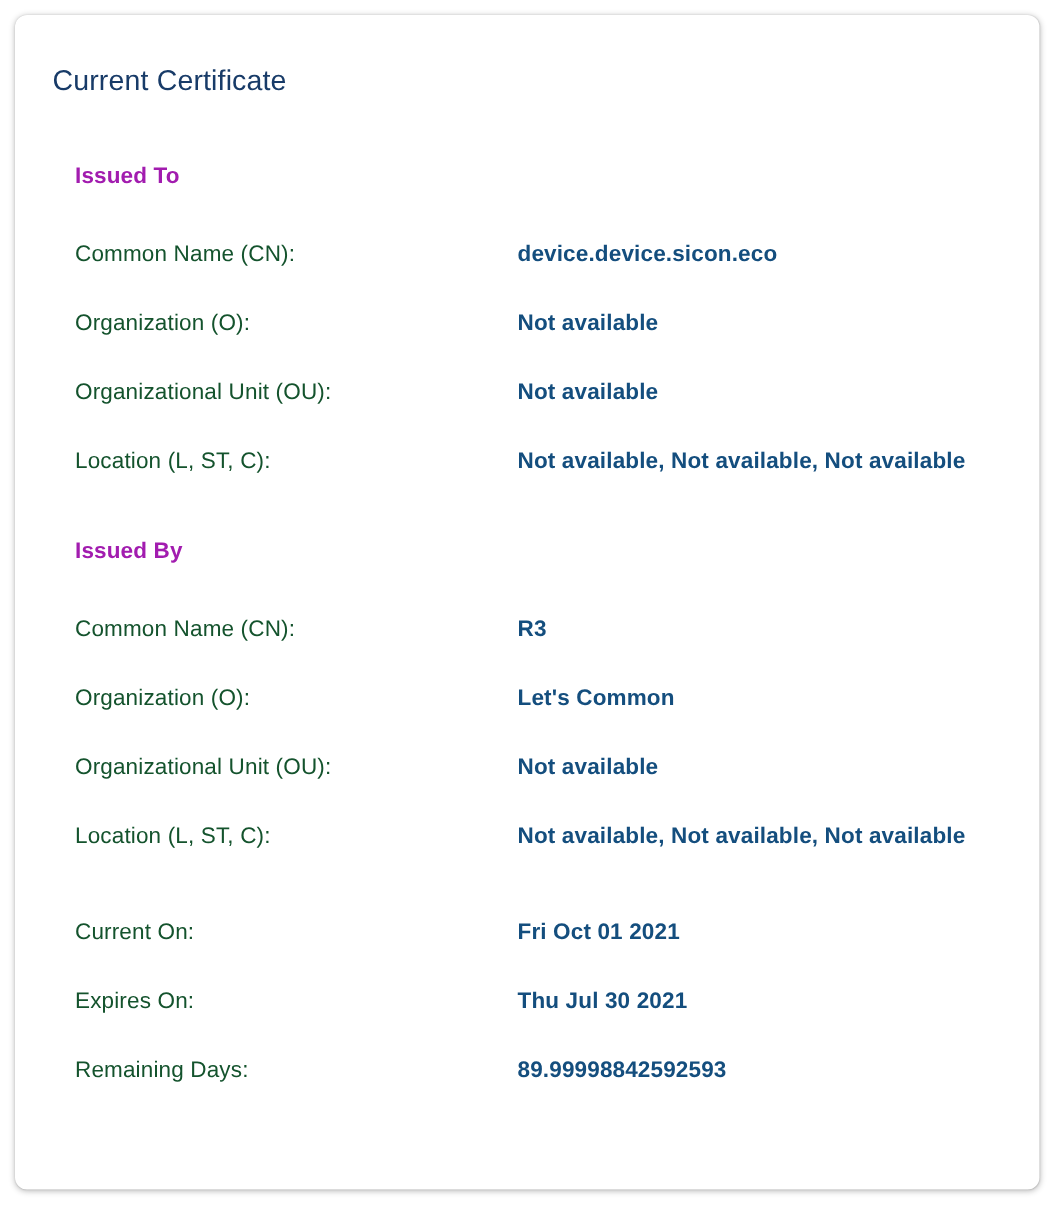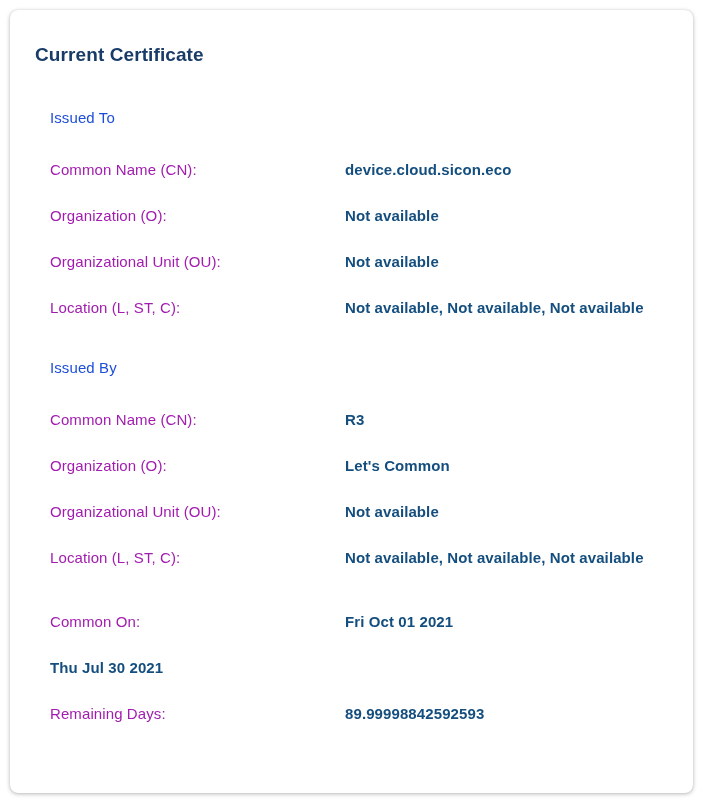--- a/index.html
+++ b/index.html
@@ -20,52 +20,52 @@
     box-sizing: border-box;
     background: #ffffff;
     border-radius: 8px;
     box-shadow: 0 1px 4px rgba(0,0,0,0.28), 0 0 1px rgba(0,0,0,0.15);
     padding: 34px 24px 0 25px;
     overflow: hidden;
   }
   .card-title {
     font-size: 19px;
     line-height: 22px;
-    font-weight: 700;
+    font-weight: 400;
     color: #183b68;
     letter-spacing: 0.1px;
   }
   .section {
     margin-left: 15px;
   }
   .section-heading {
     font-size: 15px;
     line-height: 20px;
-    font-weight: 400;
-    color: #1d4ed8;
+    font-weight: 700;
+    color: #a21caf;
     margin-top: 42px;
     letter-spacing: 0.1px;
   }
   .section + .section .section-heading {
     margin-top: 28px;
   }
   .rows {
     margin-top: 18px;
   }
   .row {
     height: 46px;
     display: flex;
     align-items: center;
   }
   .row-label {
     flex: 0 0 295px;
     width: 295px;
     font-size: 15px;
     font-weight: 400;
-    color: #a21caf;
+    color: #14532d;
     letter-spacing: 0.1px;
   }
   .row-value {
     font-size: 15px;
     font-weight: 700;
     color: #144e7e;
     letter-spacing: 0.1px;
     white-space: nowrap;
   }
 </style>
@@ -73,21 +73,21 @@
 <body>
 
 <div class="card">
   <div class="card-title">Current Certificate</div>
 
   <div class="section">
     <div class="section-heading">Issued To</div>
     <div class="rows">
       <div class="row">
         <div class="row-label">Common Name (CN):</div>
-        <div class="row-value">device.cloud.sicon.eco</div>
+        <div class="row-value">device.device.sicon.eco</div>
       </div>
       <div class="row">
         <div class="row-label">Organization (O):</div>
         <div class="row-value">Not available</div>
       </div>
       <div class="row">
         <div class="row-label">Organizational Unit (OU):</div>
         <div class="row-value">Not available</div>
       </div>
       <div class="row">
@@ -115,24 +115,25 @@
       <div class="row">
         <div class="row-label">Location (L, ST, C):</div>
         <div class="row-value">Not available, Not available, Not available</div>
       </div>
     </div>
   </div>
 
   <div class="section">
     <div class="rows">
       <div class="row">
-        <div class="row-label">Common On:</div>
+        <div class="row-label">Current On:</div>
         <div class="row-value">Fri Oct 01 2021</div>
       </div>
       <div class="row">
+        <div class="row-label">Expires On:</div>
         <div class="row-value">Thu Jul 30 2021</div>
       </div>
       <div class="row">
         <div class="row-label">Remaining Days:</div>
         <div class="row-value">89.99998842592593</div>
       </div>
     </div>
   </div>
 </div>
 

